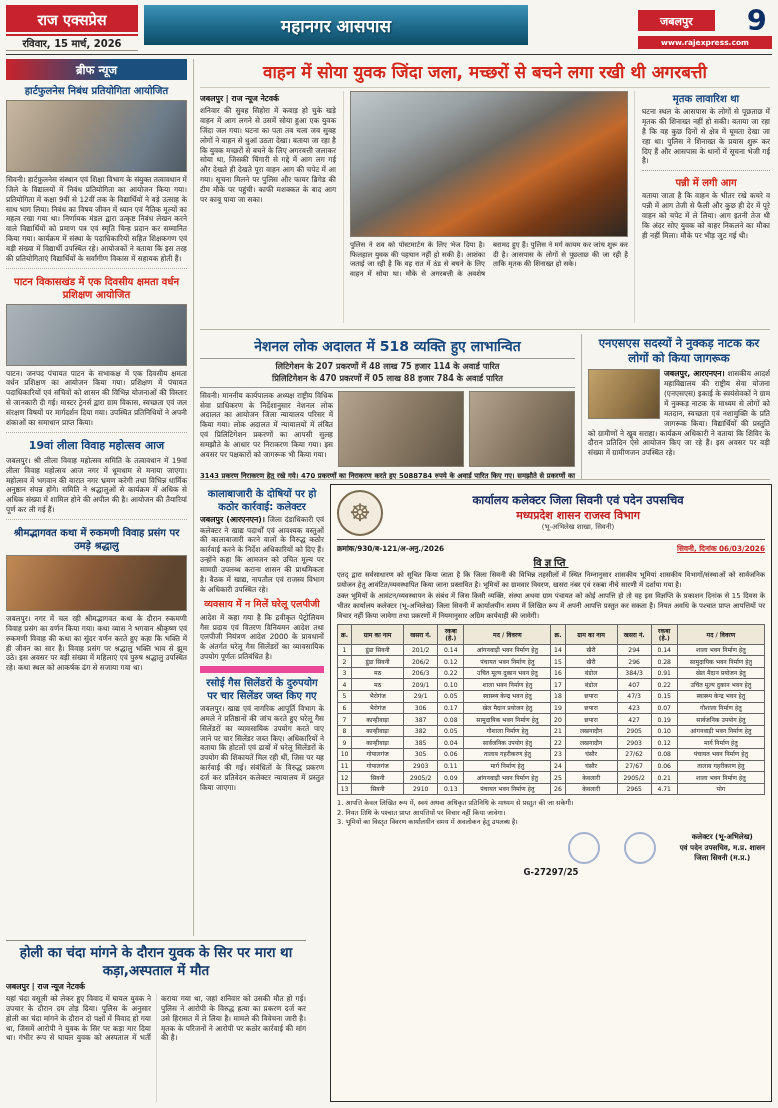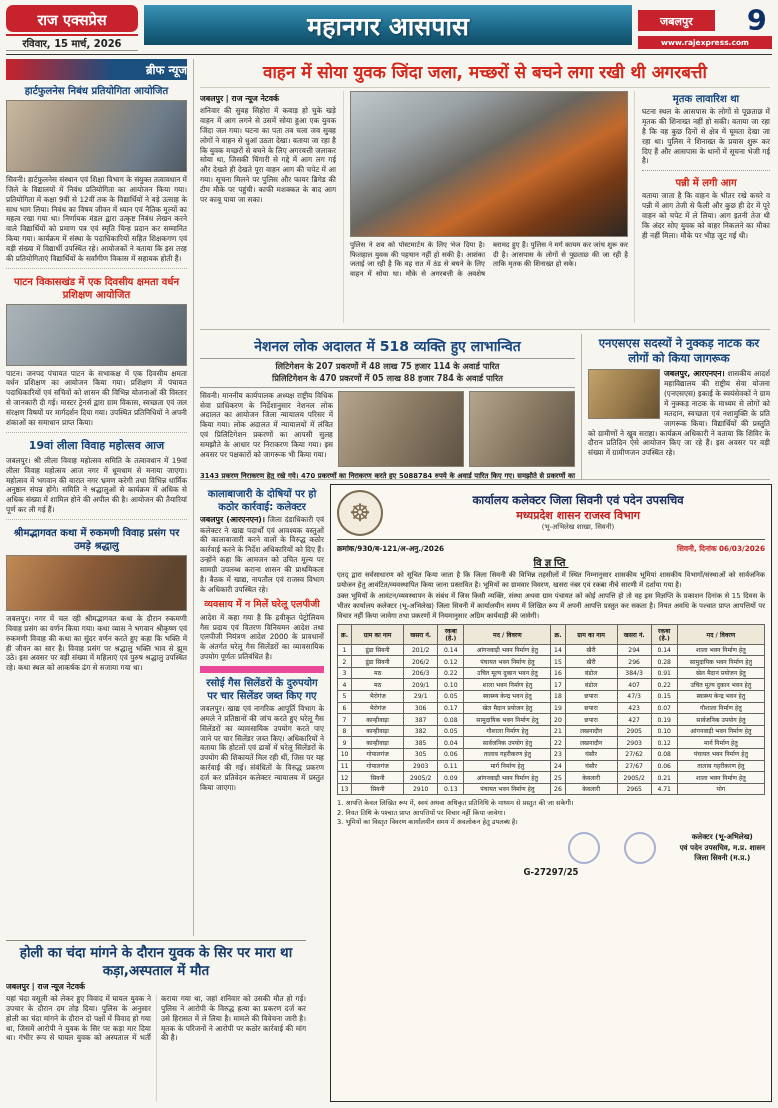--- a/index.html
+++ b/index.html
@@ -1,22 +1,22 @@
 <!DOCTYPE html>
 <html lang="hi"><head>
 <meta charset="utf-8">
 <style>
   * { margin:0; padding:0; box-sizing:border-box; }
   body { background:#9a9a9a; font-family:"DejaVu Sans","Liberation Sans",sans-serif; }
   .page { position:relative; width:778px; height:1108px; margin:0 auto; background:#f7f5ef; color:#1a1a1a; overflow:hidden; box-shadow:0 0 8px rgba(0,0,0,.5); }
 
   
-  .brand-box { position:absolute; left:6px; top:5px; width:132px; height:27px; background:#c8232c; color:#fff; font-weight:bold; font-size:14.5px; display:flex; align-items:center; justify-content:center;border-radius:7px; }
+  .brand-box { position:absolute; left:6px; top:5px; width:132px; height:27px; background:#c8232c; color:#fff; font-weight:bold; font-size:14.5px; display:flex; align-items:center; justify-content:center; }
   .date-strip { position:absolute; left:6px; top:34px; width:132px; height:17px; border-top:2px solid #c8232c; border-bottom:1px solid #9b968c; font-size:10px; font-weight:bold; color:#222; display:flex; align-items:center; justify-content:center; }
-  .banner { position:absolute; left:144px; top:5px; width:488px; height:40px; background:linear-gradient(180deg,#3c93b5 0%,#1d6a8c 55%,#0f4c66 100%); color:#fff; font-weight:bold; font-size:25px; display:flex; align-items:center; justify-content:center; text-shadow:1px 1px 2px rgba(0,0,0,.45); }
+  .banner { position:absolute; left:144px; top:5px; width:384px; height:40px; background:linear-gradient(180deg,#3c93b5 0%,#1d6a8c 55%,#0f4c66 100%); color:#fff; font-weight:bold; font-size:17px; display:flex; align-items:center; justify-content:center; text-shadow:1px 1px 2px rgba(0,0,0,.45); }
   .city-block { position:absolute; left:638px; top:5px; width:134px; height:46px; }
   .city-row { display:flex; align-items:center; height:31px; }
   .city-tag { background:#c8232c; color:#fff; font-size:11px; font-weight:bold; padding:3px 22px; }
   .page-no { margin-left:auto; font-size:29px; font-weight:bold; color:#0e2f66; line-height:1; padding-right:5px; }
   .site-strip { background:#c8232c; color:#fff; font-size:7.5px; font-weight:bold; text-align:center; padding:2px 0; }
   .top-rule { position:absolute; left:6px; top:54px; width:766px; border-top:1.5px solid #333; }
 
   
   .body-text { font-size:7.3px; line-height:1.35; text-align:justify; color:#242424; }
   .byline { font-size:7.8px; font-weight:bold; color:#111; margin:2px 0 3px; }
@@ -26,21 +26,21 @@
   .photo { background:linear-gradient(135deg,#9aa4a8,#6b7478 55%,#4d5457); border:1px solid #837d72; }
   .ph-group { background:linear-gradient(120deg,#c9b8a0,#9a8d7c 40%,#6e7d8a 75%,#4f5a63); }
   .ph-train { background:linear-gradient(120deg,#aab4b8,#8a949c 45%,#55606a); }
   .ph-event { background:linear-gradient(115deg,#c08a55,#8a5a38 45%,#5d4530 85%); }
   .ph-fire  { background:linear-gradient(150deg,#c2c8cc 0%,#98a0a4 25%,#6a665f 45%,#c4692b 62%,#7a3b16 78%,#2e2722 100%); }
   .ph-court { background:linear-gradient(120deg,#b6a58e,#8a7a64 50%,#5d5244); }
   .ph-nss   { background:linear-gradient(120deg,#c3a36a,#97794a 55%,#665030); }
 
   
   .brief-col { position:absolute; left:6px; top:59px; width:188px; height:877px; padding-right:6px; border-right:1px solid #b7b2a8; overflow:hidden; }
-  .sec-head { background:linear-gradient(90deg,#c8232c,#1b4f7e 60%); color:#fff; font-weight:bold; font-size:11.5px; text-align:right; padding:3px 0; margin-bottom:4px; }
+  .sec-head { background:linear-gradient(90deg,#c8232c,#1b4f7e 60%); color:#fff; font-weight:bold; font-size:11.5px; text-align:center; padding:3px 0; margin-bottom:4px; }
   .brief-item { margin-bottom:6px; border-bottom:1px dotted #b0aba0; padding-bottom:4px; }
   .bf-hl { font-size:10px; text-align:center; line-height:1.3; margin-bottom:3px; }
   .brief-item .photo { width:100%; margin-bottom:3px; }
 
   
   .lead { position:absolute; left:200px; top:59px; width:570px; height:271px; overflow:hidden; border-bottom:1px solid #b7b2a8; }
   .lead-hl { font-size:17px; color:#d3281b; font-weight:bold; text-align:center; padding:3px 0 4px; border-bottom:1px solid #cfc9bd; margin-bottom:3px; line-height:1.25; }
   .lead-body { display:flex; gap:7px; height:232px; }
   .lead-col1 { width:136px; flex:none; }
   .lead-center { flex:1; border-left:1px solid #d8d4cc; border-right:1px solid #d8d4cc; padding:0 6px; display:flex; flex-direction:column; gap:4px; }
@@ -72,21 +72,21 @@
 
   
   .notice { position:absolute; left:330px; top:484px; width:442px; height:618px; border:1.5px solid #2b2b2b; background:#faf8f1; padding:5px 6px; overflow:hidden; }
   .notice-head { display:flex; align-items:center; gap:8px; border-bottom:1.5px solid #555; padding-bottom:3px; margin-bottom:3px; }
   .emblem { width:46px; height:46px; flex:none; border-radius:50%; border:2px solid #7a6a4f; background:#f2ecdf; color:#7a6a4f; font-size:24px; display:flex; align-items:center; justify-content:center; }
   .nh-text { flex:1; text-align:center; line-height:1.35; }
   .nh1 { font-size:11.5px; font-weight:bold; color:#1b2f63; }
   .nh2 { font-size:11px; font-weight:bold; color:#c42222; }
   .nh3 { font-size:7px; color:#333; }
   .nref { display:flex; justify-content:space-between; font-size:7.3px; font-weight:bold; margin:2px 0; }
-  .nref-date { color:#c42222; }
+  .nref-date { color:#c42222;text-decoration:underline; }
   .ntitle { text-align:center; font-size:10px; font-weight:bold; letter-spacing:3px; text-decoration:underline; margin:1px 0 2px; }
   .npara { font-size:6.9px; line-height:1.4; text-align:justify; margin-bottom:2px; }
   .notice-table { width:100%; border-collapse:collapse; table-layout:fixed; margin-top:3px; }
   .notice-table th, .notice-table td { border:1px solid #666; font-size:6.1px; padding:1.5px 1px; text-align:center; vertical-align:middle; line-height:1.25; overflow:hidden; }
   .notice-table th { background:#eee8d8; font-weight:bold; }
   .nnotes { margin-top:4px; font-size:6.6px; line-height:1.4; text-align:justify; }
   .nsig { margin-top:5px; display:flex; justify-content:flex-end; align-items:center; gap:24px; }
   .stamp { width:32px; height:32px; border-radius:50%; border:2px solid rgba(40,70,160,.4); flex:none; }
   .sig-text { text-align:center; font-size:7.2px; font-weight:bold; line-height:1.45; }
   .ngcode { margin-top:3px; text-align:center; font-size:8.5px; font-weight:bold; }

